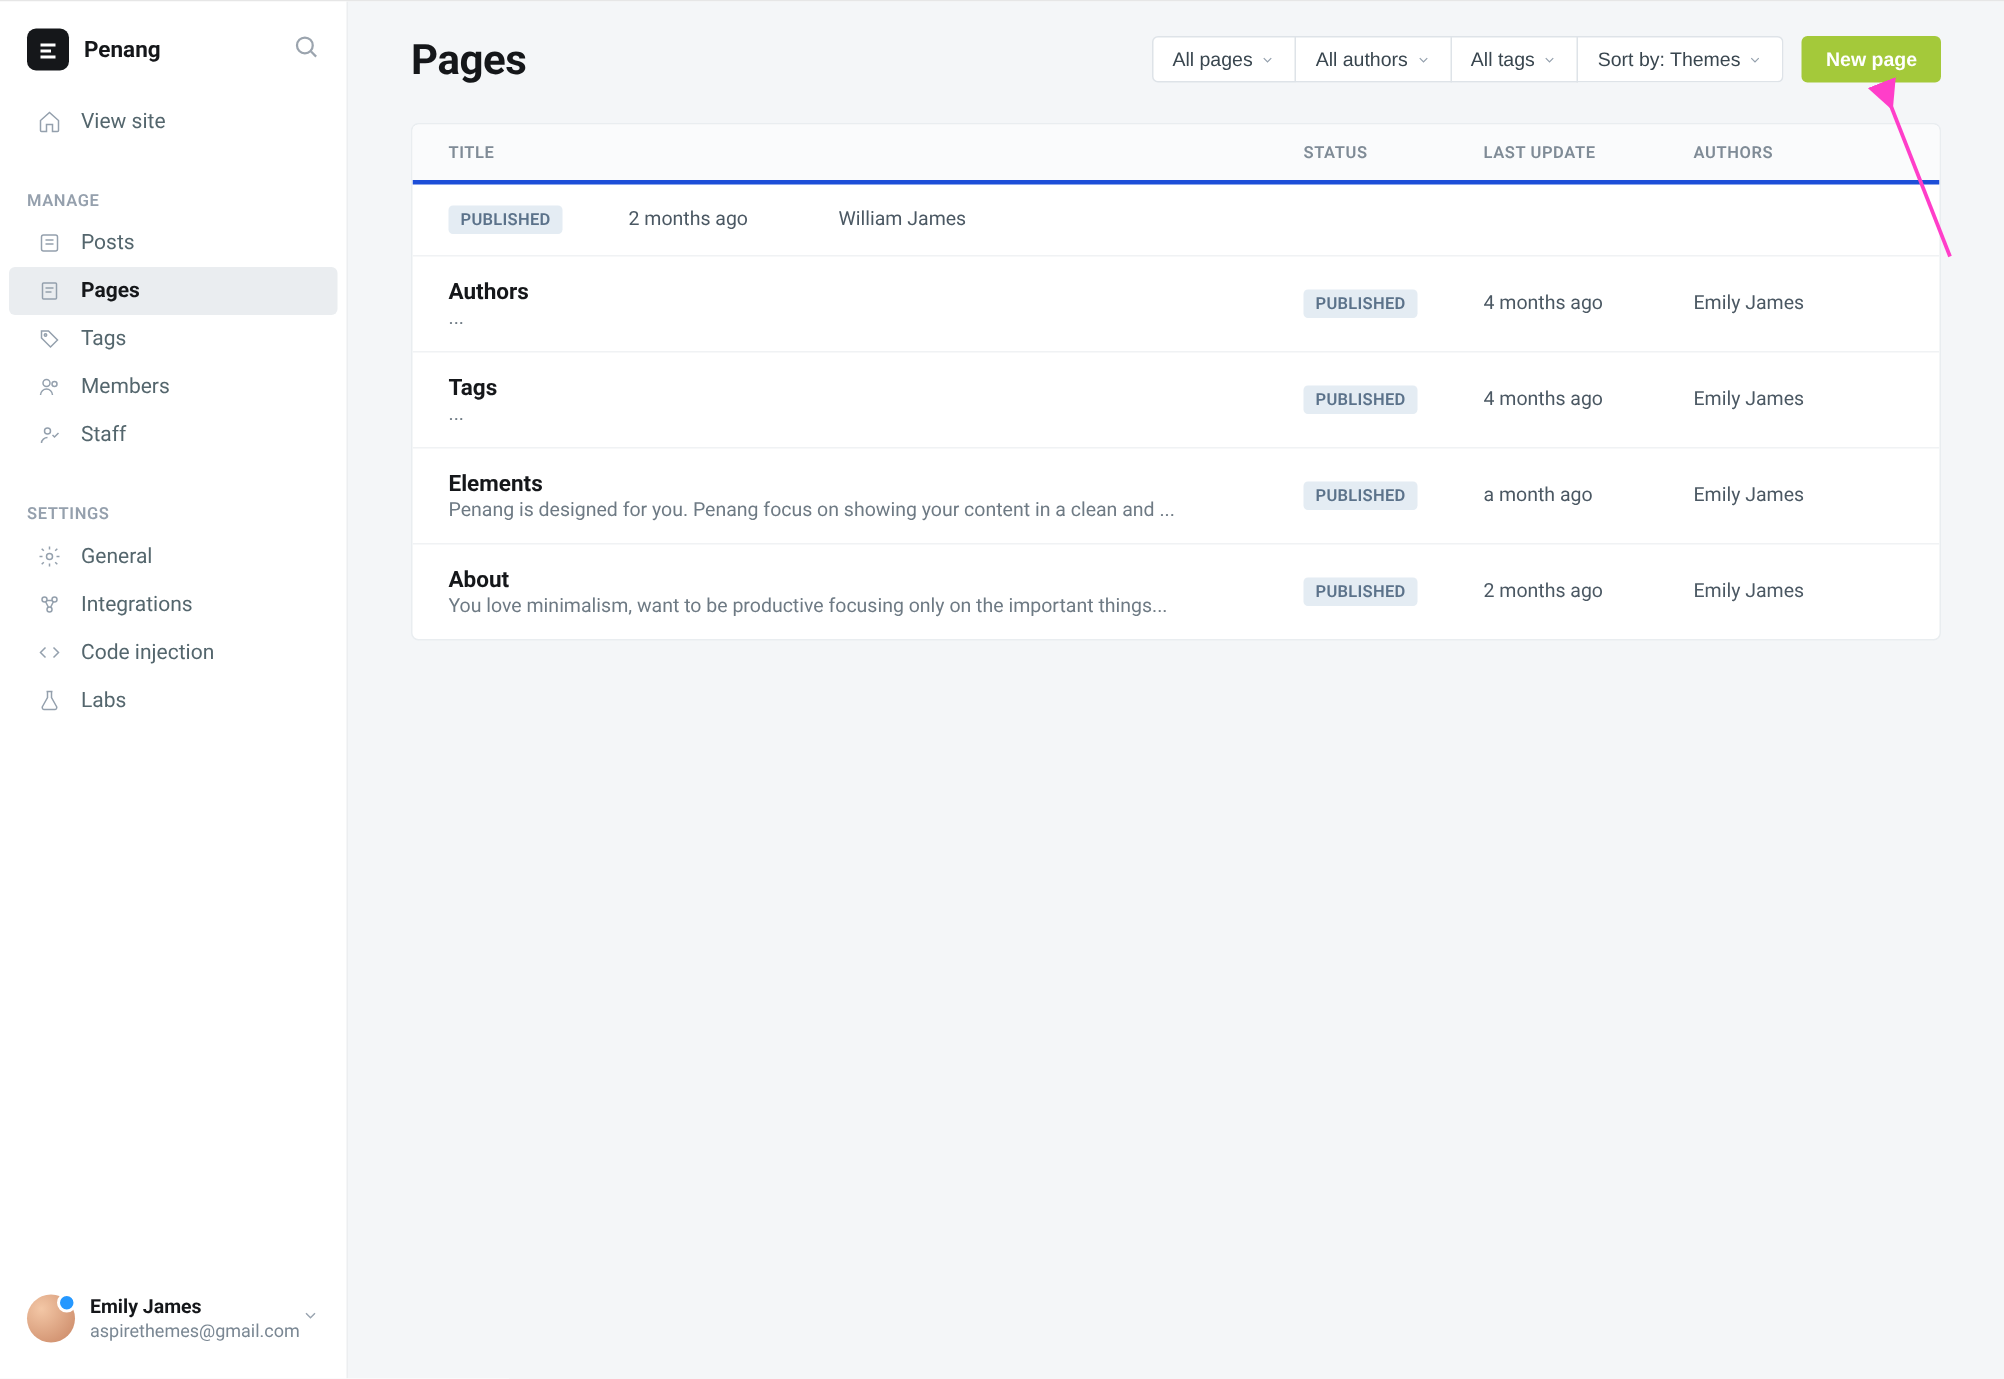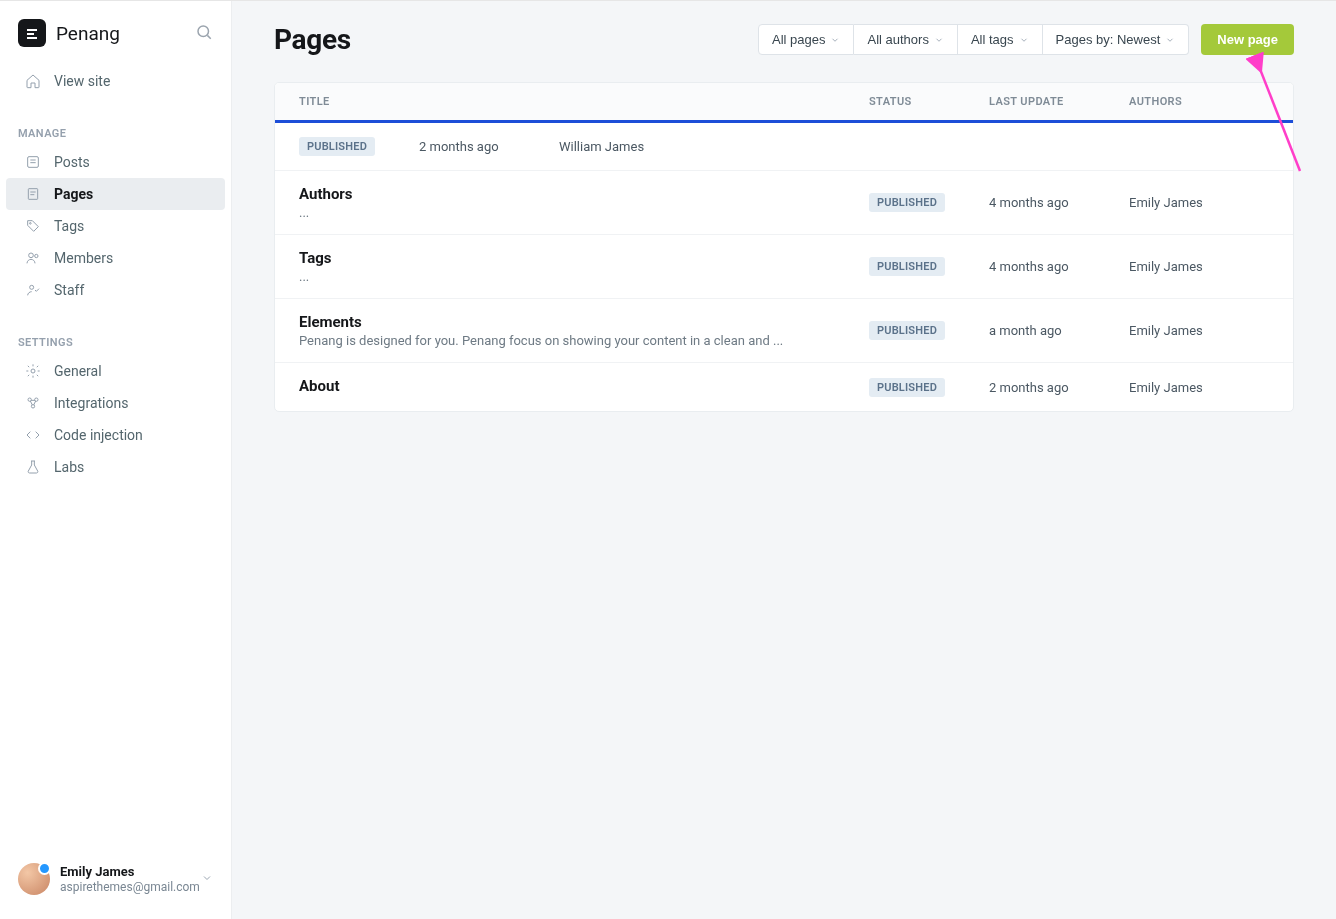--- a/index.html
+++ b/index.html
@@ -4,21 +4,21 @@
 <style>
 * { margin:0; padding:0; box-sizing:border-box; }
 body { font-family:-apple-system,BlinkMacSystemFont,"Segoe UI",Roboto,sans-serif; font-size:14px; color:#15171a; background:#fff; }
 .app { display:flex; height:919px; width:1336px; border-top:1px solid #e6e6e6; position:relative; }
 
 
 .sidebar { width:232px; background:#fff; border-right:1px solid #eceef0; display:flex; flex-direction:column; }
 .sb-header { display:flex; align-items:center; padding:18px 18px 0 18px; }
 .sb-logo { width:28px; height:28px; background:#15171a; border-radius:6px; display:flex; align-items:center; justify-content:center; margin-right:10px; }
 .sb-logo svg { fill:#fff; }
-.sb-title { font-weight:400; font-size:19px; flex:1; }
+.sb-title { font-weight:700; font-size:15px; flex:1; }
 .sb-search { color:#9ba4ae; cursor:pointer; }
 .sb-group { margin-top:20px; }
 .sb-group-label { font-size:11px; font-weight:600; letter-spacing:0.4px; color:#95a0ad; padding:10px 18px 6px; text-transform:uppercase; }
 .sb-item { display:flex; align-items:center; padding:7px 18px; cursor:pointer; color:#54666d; font-size:14px; border-radius:0; margin:0 6px; border-radius:4px; }
 .sb-item.active { background:#eaedf0; font-weight:700; color:#15171a; }
 .sb-item-icon { width:18px; height:18px; margin-right:12px; color:#94a0ad; display:flex; align-items:center; justify-content:center; flex:none; }
 .sb-item-icon svg { stroke:currentColor; fill:none; stroke-width:1.5; }
 .sb-view { margin-top:18px;text-align:center; }
 .sb-footer { margin-top:auto; padding:14px 18px 24px; display:flex; align-items:center; }
 .sb-avatar { width:32px; height:32px; border-radius:50%; background:radial-gradient(circle at 30% 30%,#f3c7a6,#c98563); margin-right:10px; position:relative; flex:none; }
@@ -208,21 +208,21 @@
               <polyline points="6 9 12 15 18 9"></polyline>
             </svg>
         </button>
         <button class="filter">
           <span>All tags</span>
           <svg width="10" height="10" viewBox="0 0 24 24" fill="none" stroke-width="2">
               <polyline points="6 9 12 15 18 9"></polyline>
             </svg>
         </button>
         <button class="filter">
-          <span>Pages by: Newest</span>
+          <span>Sort by: Themes</span>
           <svg width="10" height="10" viewBox="0 0 24 24" fill="none" stroke-width="2">
               <polyline points="6 9 12 15 18 9"></polyline>
             </svg>
         </button>
       </div>
       <button class="new-btn">New page</button>
     </header>
 
     <div class="table">
       <div class="thead">
@@ -260,20 +260,21 @@
       <div class="t-title-main">Elements</div>
       <div class="t-title-sub">Penang is designed for you. Penang focus on showing your content in a clean and ...</div>
     </div>
     <div class="t-status"><span class="badge">PUBLISHED</span></div>
     <div class="t-update">a month ago</div>
     <div class="t-author">Emily James</div>
           </div>
           <div class="trow">
     <div class="t-title">
       <div class="t-title-main">About</div>
+      <div class="t-title-sub">You love minimalism, want to be productive focusing only on the important things...</div>
     </div>
     <div class="t-status"><span class="badge">PUBLISHED</span></div>
     <div class="t-update">2 months ago</div>
     <div class="t-author">Emily James</div>
           </div>
         </div>
     </div>
   </main>
 
   <div class="cursor-arrow" style="left:1252px; top:60px;">

